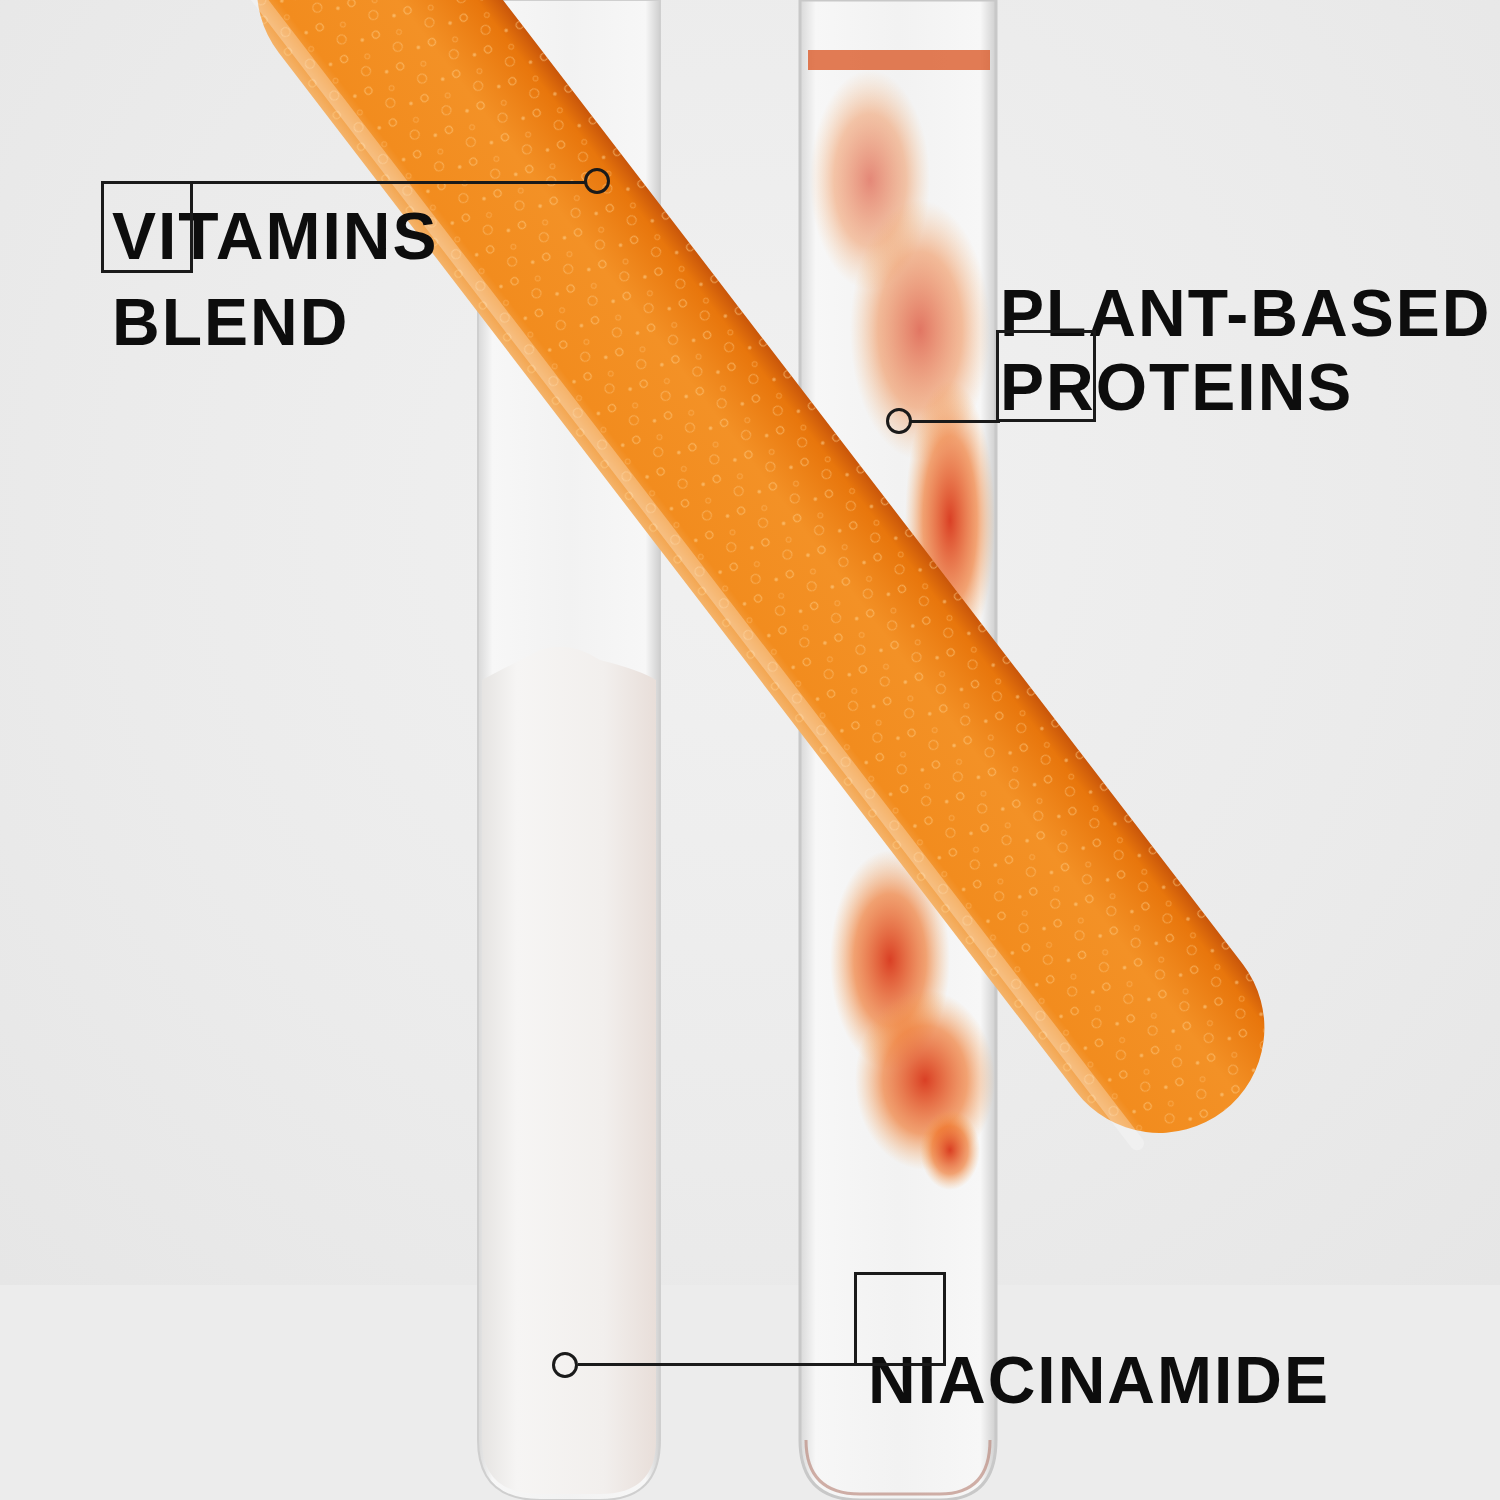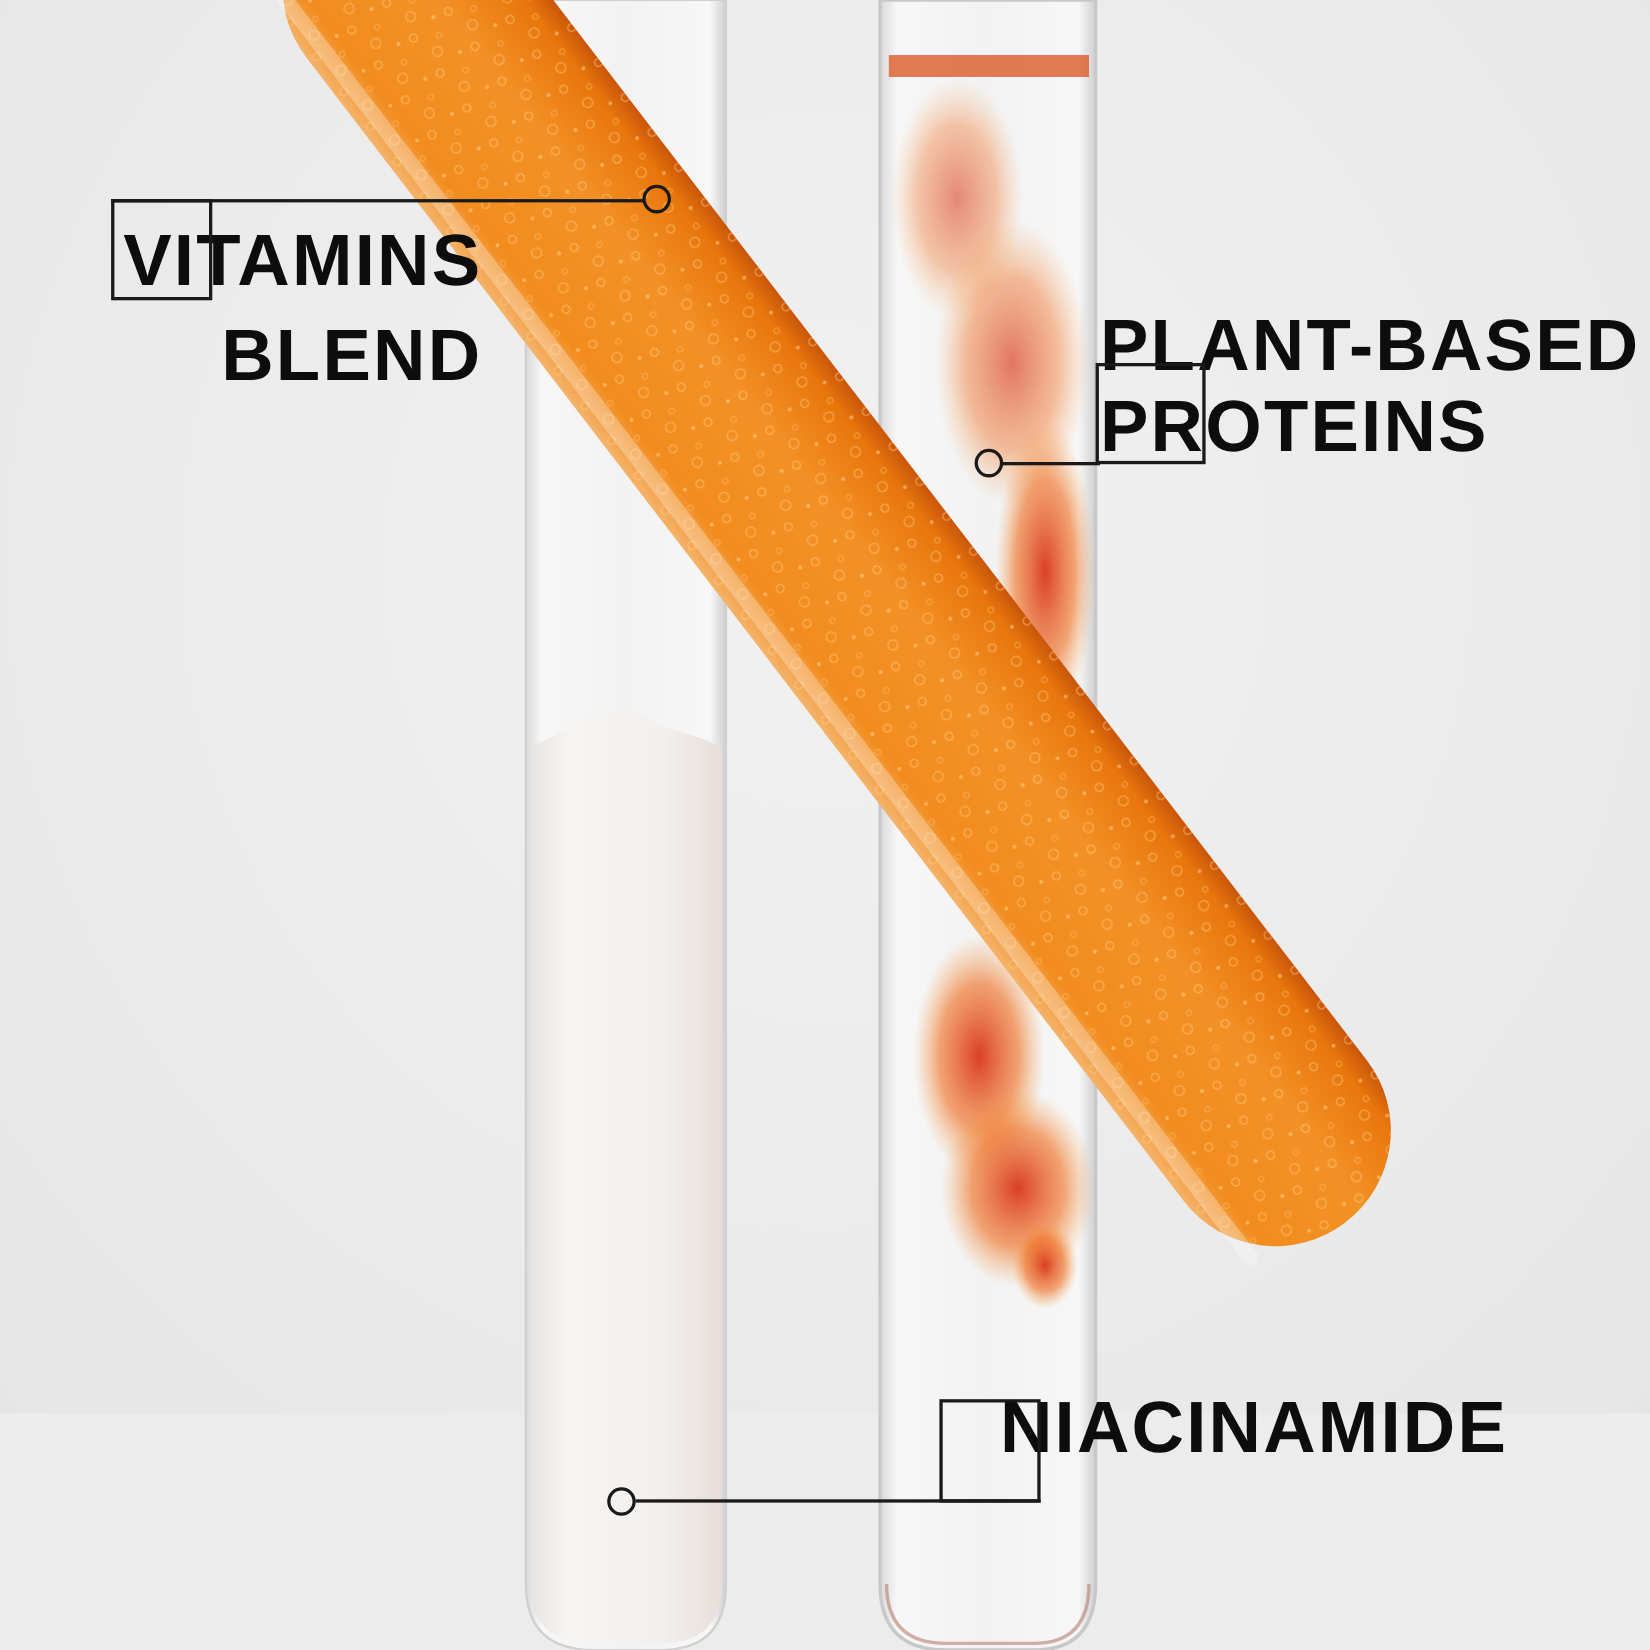--- a/index.html
+++ b/index.html
@@ -71,34 +71,34 @@
 
     <g transform="rotate(-37.5 785 540)">
       <rect x="680" y="-260" width="210" height="1520" rx="105" fill="url(#gel)"></rect>
       <rect x="680" y="-260" width="210" height="1520" rx="105" fill="url(#bubbles)"></rect>
       <rect x="690" y="-260" width="14" height="1500" rx="7" fill="#fff" opacity="0.28"></rect>
     </g>
   </svg>
 
   <div class="label" style="left:112px; top:203px;">
     <span class="line">VITAMINS</span>
-    <span class="line" style="margin-top:20px;text-align:right;">BLEND</span>
+    <span class="line" style="margin-top:20px;">BLEND</span>
   </div>
   <div class="box" style="left:101px; top:181px; width:92px; height:92px;"></div>
   <div class="leader" style="left:101px; top:181px; width:485px;"></div>
   <div class="dot" style="left:584px; top:168px;"></div>
 
   <div class="label" style="left:1000px; top:280px;">
     <span class="line">PLANT-BASED</span>
     <span class="line" style="margin-top:8px;">PROTEINS</span>
   </div>
   <div class="box" style="left:996px; top:330px; width:100px; height:92px;"></div>
   <div class="leader" style="left:910px; top:420px; width:90px;"></div>
   <div class="dot" style="left:886px; top:408px;"></div>
 
-  <div class="label" style="left:868px; top:1264px;margin-left:41px;">
+  <div class="label" style="left:868px; top:1347px;">
     <span class="line">NIACINAMIDE</span>
   </div>
   <div class="box" style="left:854px; top:1272px; width:92px; height:94px;"></div>
   <div class="leader" style="left:578px; top:1363px; width:368px;"></div>
   <div class="dot" style="left:552px; top:1352px;"></div>
 
 </div>
 
 </body></html>

